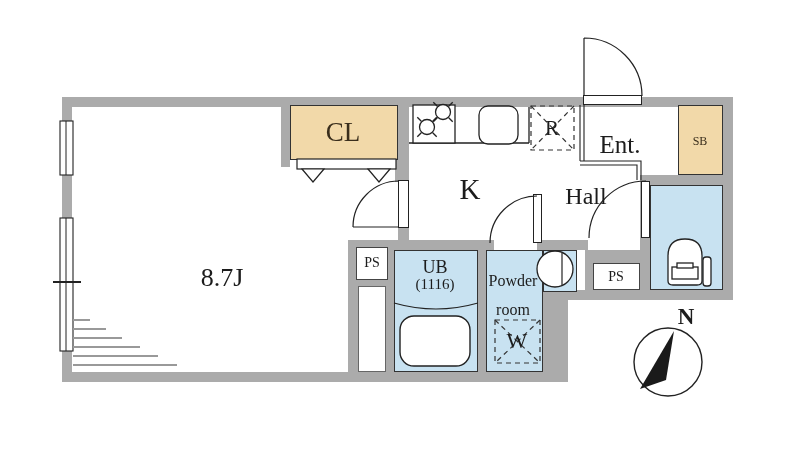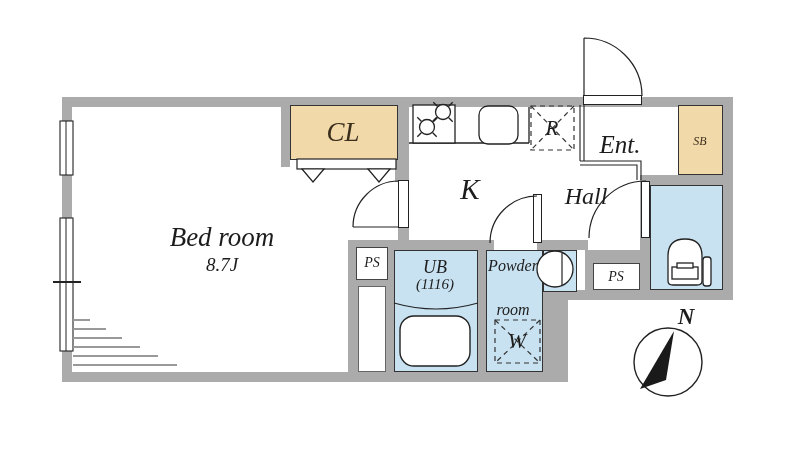--- a/index.html
+++ b/index.html
@@ -6,21 +6,21 @@
   .plan{position:relative;width:800px;height:450px;background:#ffffff;overflow:hidden;
         font-family:"Liberation Serif","DejaVu Serif",serif;}
   .w{position:absolute;background:#ababab;}
   .room{position:absolute;box-sizing:border-box;border:1px solid #333;}
   .tan{background:#f2d9a9;}
   .blue{background:#c8e2f1;}
   .cut{position:absolute;background:#ffffff;box-sizing:border-box;}
   .door{position:absolute;background:#ffffff;box-sizing:border-box;border:1px solid #222;}
   svg.lines{position:absolute;left:0;top:0;pointer-events:none;}
   .lbl{position:absolute;transform:translate(-50%,-50%);white-space:nowrap;
-       font-style:italic;color:#1c1c1c;line-height:1;}
+       color:#1c1c1c;line-height:1;}
   .brown{color:#3a2e1c;}
 </style>
 </head>
 <body>
 
 <div class="plan">
 
   <div>
     <div class="w" style="left:62px;top:97px;width:671px;height:10px;"></div>
     <div class="w" style="left:62px;top:107px;width:10px;height:275px;"></div>
@@ -144,29 +144,28 @@
       <rect x="677" y="263" width="16" height="5"></rect>
       <rect x="703" y="257" width="8" height="29" rx="3"></rect>
     </g>
 
     <g>
       <circle cx="668" cy="362" r="34" fill="#fff" stroke="#222" stroke-width="1.4"></circle>
       <polygon points="674,331 640,389 666,380" fill="#1a1a1a"></polygon>
     </g>
   </svg>
 
-  <div class="lbl" style="left:222px;top:237px;font-size:27px;">Bed room</div>
-  <div class="lbl" style="left:222px;top:264px;font-size:19px;">8.7J</div>
+  <div class="lbl" style="left:222px;top:278px;font-size:26px;">8.7J</div>
   <div class="lbl brown" style="left:343px;top:132px;font-size:27px;">CL</div>
   <div class="lbl" style="left:470px;top:189px;font-size:29px;">K</div>
   <div class="lbl" style="left:552px;top:128px;font-size:21px;">R</div>
   <div class="lbl" style="left:620px;top:144px;font-size:25px;">Ent.</div>
   <div class="lbl brown" style="left:700px;top:141px;font-size:12px;">SB</div>
   <div class="lbl" style="left:586px;top:196px;font-size:24px;">Hall</div>
   <div class="lbl" style="left:435px;top:267px;font-size:18px;">UB</div>
   <div class="lbl" style="left:435px;top:284px;font-size:15px;">(1116)</div>
-  <div class="lbl" style="left:513px;top:266px;font-size:16px;">Powder</div>
+  <div class="lbl" style="left:513px;top:281px;font-size:16px;">Powder</div>
   <div class="lbl" style="left:513px;top:302px;font-size:16px;margin-top:8px;">room</div>
   <div class="lbl" style="left:517px;top:341px;font-size:22px;">W</div>
   <div class="lbl" style="left:372px;top:263px;font-size:14px;">PS</div>
   <div class="lbl" style="left:616px;top:277px;font-size:14px;">PS</div>
   <div class="lbl" style="left:686px;top:316px;font-size:23px;font-weight:bold;">N</div>
 </div>
 
 </body></html>

